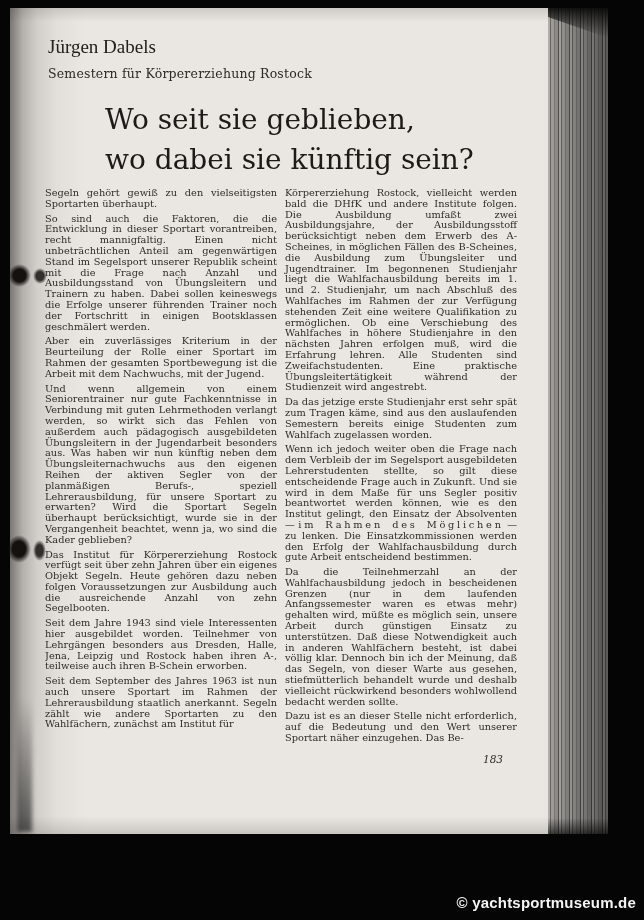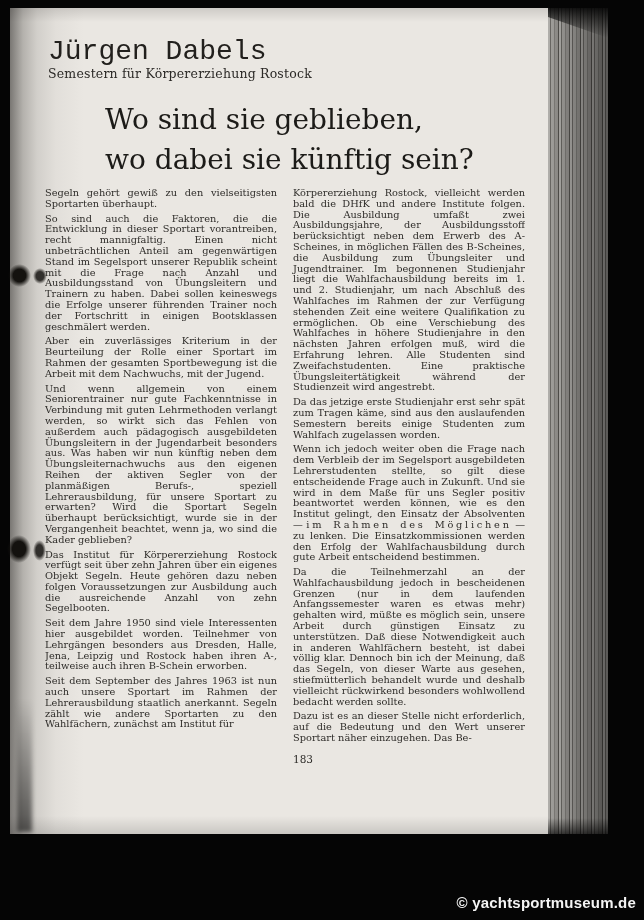--- a/index.html
+++ b/index.html
@@ -35,64 +35,64 @@
     background:radial-gradient(closest-side,#14120f 55%, rgba(20,18,15,0) 100%);}
   .hole-1a{left:8px;top:264px;width:23px;height:23px;}
   .hole-1b{left:33px;top:268px;width:14px;height:16px;opacity:.85;}
   .hole-2a{left:7px;top:535px;width:24px;height:28px;}
   .hole-2b{left:33px;top:540px;width:13px;height:21px;opacity:.85;}
   .streak{position:absolute;left:17px;top:700px;width:15px;height:132px;
     background:linear-gradient(to bottom, rgba(0,0,0,0), rgba(0,0,0,0.55));
     filter:blur(2px);}
 
   
-  .author{position:absolute;left:38px;top:28px;font-family:Liberation Mono, monospace;
-    font-size:28px;color:#22201d;}
+  .author{position:absolute;left:38px;top:28px;font-family:Liberation Serif, serif;
+    font-size:19px;color:#22201d;}
   .affiliation{position:absolute;left:38px;top:58px;font-family:"DejaVu Serif",serif;
     font-size:12.5px;letter-spacing:.2px;color:#2b2926;}
   .title{position:absolute;left:95px;top:92px;margin:0;font-family:"DejaVu Serif",serif;
     font-weight:400;font-size:28px;line-height:40px;color:#1c1b18;}
   .title span{display:block;}
 
   
   .columns{position:absolute;left:35px;top:180px;width:480px;height:600px;
-    display:flex;gap:16px;overflow:hidden;}
+    display:flex;gap:8px;overflow:hidden;}
   .col{width:232px;}
   .col p{margin:0 0 4px 0;text-align:justify;font-size:9.8px;line-height:10.8px;
     color:#2e2c29;font-family:"DejaVu Serif",serif;}
   .spaced{letter-spacing:.28em;word-spacing:.3em;}
-  .pageno{margin-top:9px;padding-right:14px;text-align:left;font-size:10.5px;
-    color:#2e2c29;font-family:"DejaVu Serif",serif;}
+  .pageno{margin-top:9px;padding-right:14px;text-align:right;font-size:10.5px;
+    color:#2e2c29;font-family:"DejaVu Serif",serif;font-style:italic;}
 
   
   .watermark{position:absolute;right:8px;bottom:9px;font-family:"Liberation Sans",sans-serif;
     font-weight:700;font-size:15px;color:#f4f4f4;letter-spacing:.2px;margin-top:20px;}
 </style>
 </head>
 <body>
 
 <div class="stage">
 
   <div class="page">
     <div class="author">Jürgen Dabels</div>
     <div class="affiliation">Semestern für Körpererziehung Rostock</div>
 
     <h1 class="title">
-      <span>Wo sind sie geblieben,</span>
+      <span>Wo seit sie geblieben,</span>
       <span>wo dabei sie künftig sein?</span>
     </h1>
 
     <div class="columns">
       <div class="col">
         <p>Segeln gehört gewiß zu den vielseitigsten Sportarten überhaupt.</p>
         <p>So sind auch die Faktoren, die die Entwicklung in dieser Sportart vorantreiben, recht mannigfaltig. Einen nicht unbeträchtlichen Anteil am gegenwärtigen Stand im Segelsport unserer Republik scheint mit die Frage nach Anzahl und Ausbildungsstand von Übungsleitern und Trainern zu haben. Dabei sollen keineswegs die Erfolge unserer führenden Trainer noch der Fortschritt in einigen Bootsklassen geschmälert werden.</p>
         <p>Aber ein zuverlässiges Kriterium in der Beurteilung der Rolle einer Sportart im Rahmen der gesamten Sportbewegung ist die Arbeit mit dem Nachwuchs, mit der Jugend.</p>
         <p>Und wenn allgemein von einem Seniorentrainer nur gute Fachkenntnisse in Verbindung mit guten Lehrmethoden verlangt werden, so wirkt sich das Fehlen von außerdem auch pädagogisch ausgebildeten Übungsleitern in der Jugendarbeit besonders aus. Was haben wir nun künftig neben dem Übungsleiternachwuchs aus den eigenen Reihen der aktiven Segler von der planmäßigen Berufs-, speziell Lehrerausbildung, für unsere Sportart zu erwarten? Wird die Sportart Segeln überhaupt berücksichtigt, wurde sie in der Vergangenheit beachtet, wenn ja, wo sind die Kader geblieben?</p>
         <p>Das Institut für Körpererziehung Rostock verfügt seit über zehn Jahren über ein eigenes Objekt Segeln. Heute gehören dazu neben folgen Voraussetzungen zur Ausbildung auch die ausreichende Anzahl von zehn Segelbooten.</p>
-        <p>Seit dem Jahre 1950 sind viele Interessenten hier ausgebildet worden. Teilnehmer von Lehrgängen besonders aus Dresden, Halle, Jena, Leipzig und Rostock haben ihren A-, teilweise auch ihren B-Schein erworben.</p>
+        <p>Seit dem Jahre 1943 sind viele Interessenten hier ausgebildet worden. Teilnehmer von Lehrgängen besonders aus Dresden, Halle, Jena, Leipzig und Rostock haben ihren A-, teilweise auch ihren B-Schein erworben.</p>
         <p>Seit dem September des Jahres 1963 ist nun auch unsere Sportart im Rahmen der Lehrerausbildung staatlich anerkannt. Segeln zählt wie andere Sportarten zu den Wahlfächern, zunächst am Institut für</p>
       </div>
 
       <div class="col">
         <p>Körpererziehung Rostock, vielleicht werden bald die DHfK und andere Institute folgen. Die Ausbildung umfaßt zwei Ausbildungsjahre, der Ausbildungsstoff berücksichtigt neben dem Erwerb des A-Scheines, in möglichen Fällen des B-Scheines, die Ausbildung zum Übungsleiter und Jugendtrainer. Im begonnenen Studienjahr liegt die Wahlfachausbildung bereits im 1. und 2. Studienjahr, um nach Abschluß des Wahlfaches im Rahmen der zur Verfügung stehenden Zeit eine weitere Qualifikation zu ermöglichen. Ob eine Verschiebung des Wahlfaches in höhere Studienjahre in den nächsten Jahren erfolgen muß, wird die Erfahrung lehren. Alle Studenten sind Zweifachstudenten. Eine praktische Übungsleitertätigkeit während der Studienzeit wird angestrebt.</p>
         <p>Da das jetzige erste Studienjahr erst sehr spät zum Tragen käme, sind aus den auslaufenden Semestern bereits einige Studenten zum Wahlfach zugelassen worden.</p>
         <p><span>Wenn ich jedoch weiter oben die Frage nach dem Verbleib der im Segelsport ausgebildeten Lehrerstudenten stellte, so gilt diese entscheidende Frage auch in Zukunft. Und sie wird in dem Maße für uns Segler positiv beantwortet werden können, wie es den Institut gelingt, den Einsatz der Absolventen — </span><span class="spaced">im Rahmen des Möglichen</span><span> — zu lenken. Die Einsatzkommissionen werden den Erfolg der Wahlfachausbildung durch gute Arbeit entscheidend bestimmen.</span></p>
         <p>Da die Teilnehmerzahl an der Wahlfachausbildung jedoch in bescheidenen Grenzen (nur in dem laufenden Anfangssemester waren es etwas mehr) gehalten wird, müßte es möglich sein, unsere Arbeit durch günstigen Einsatz zu unterstützen. Daß diese Notwendigkeit auch in anderen Wahlfächern besteht, ist dabei völlig klar. Dennoch bin ich der Meinung, daß das Segeln, von dieser Warte aus gesehen, stiefmütterlich behandelt wurde und deshalb vielleicht rückwirkend besonders wohlwollend bedacht werden sollte.</p>
         <p>Dazu ist es an dieser Stelle nicht erforderlich, auf die Bedeutung und den Wert unserer Sportart näher einzugehen. Das Be-</p>
         <div class="pageno">183</div>

